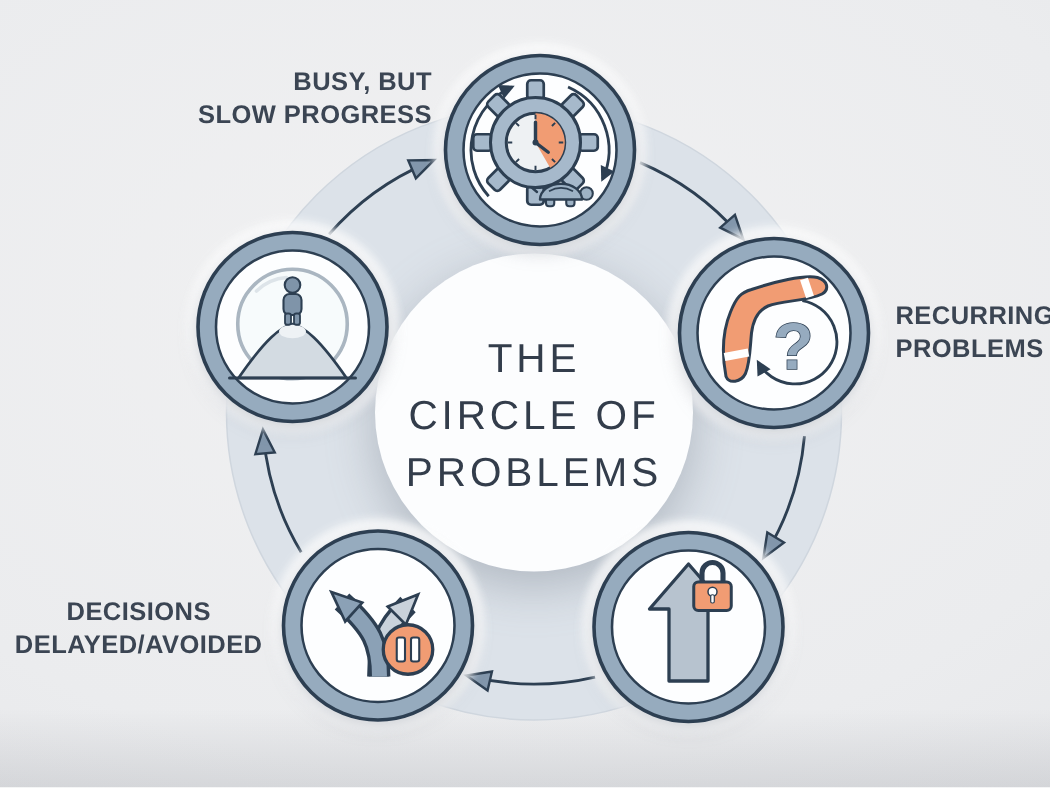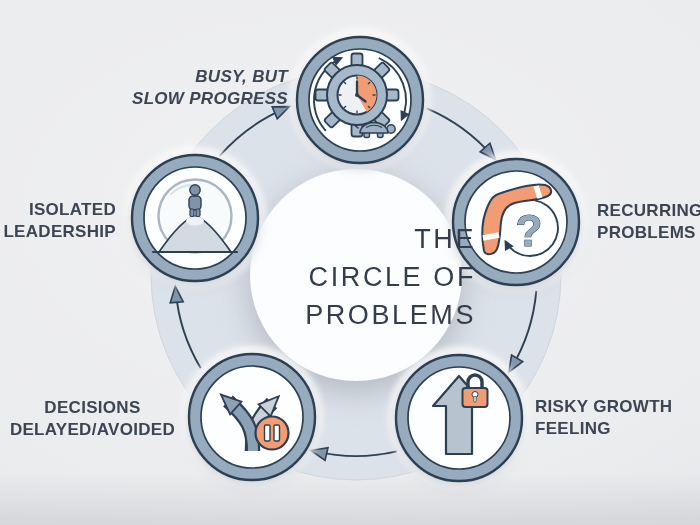--- a/index.html
+++ b/index.html
@@ -14,21 +14,21 @@
   .center-circle{filter:drop-shadow(0 10px 16px rgba(105,115,130,.38));}
   .node-outer{filter:drop-shadow(0 4px 6px rgba(100,110,125,.30));}
   .halo{filter:blur(3px);}
   .label{
     position:absolute;white-space:pre-line;
     font-size:17px;line-height:1.32;font-weight:600;
     color:#3b4553;letter-spacing:.3px;
   }
   .ta-r{text-align:right;}
   .center-title{
-    position:absolute;left:236px;top:221px;width:240px;text-align:right;
+    position:absolute;left:236px;top:221px;width:240px;text-align:center;
     white-space:pre-line;font-size:27px;line-height:1.4;font-weight:500;
     color:#333d4b;letter-spacing:2.6px;
   }
 </style>
 </head>
 <body>
 
 <div class="stage">
 
   <svg class="diagram" width="700" height="525" viewBox="0 0 700 525">
@@ -162,24 +162,20 @@
         </g>
         <path d="M -42,34 L 42,34" stroke="#2d3f52" stroke-width="2" stroke-linecap="round"></path>
       </g>
     </g>
   </svg>
 
   <div class="center-title">THE
 CIRCLE OF
 PROBLEMS</div>
 
-  <div class="label ta-r" style="right:412px;top:66px;font-style:italic;">BUSY, BUT
+  <div class="label ta-r" style="right:412px;top:44px;">BUSY, BUT
 SLOW PROGRESS</div>
   <div class="label" style="left:597px;top:200px;">RECURRING
 PROBLEMS</div>
-  <div class="label" style="left:535px;top:396px;">RISKY GROWTH
-FEELING</div>
   <div class="label ta-r" style="right:525px;top:397px;text-align:center;">DECISIONS
 DELAYED/AVOIDED</div>
-  <div class="label ta-r" style="right:584px;top:199px;">ISOLATED
-LEADERSHIP</div>
 
 </div>
 
 </body></html>

